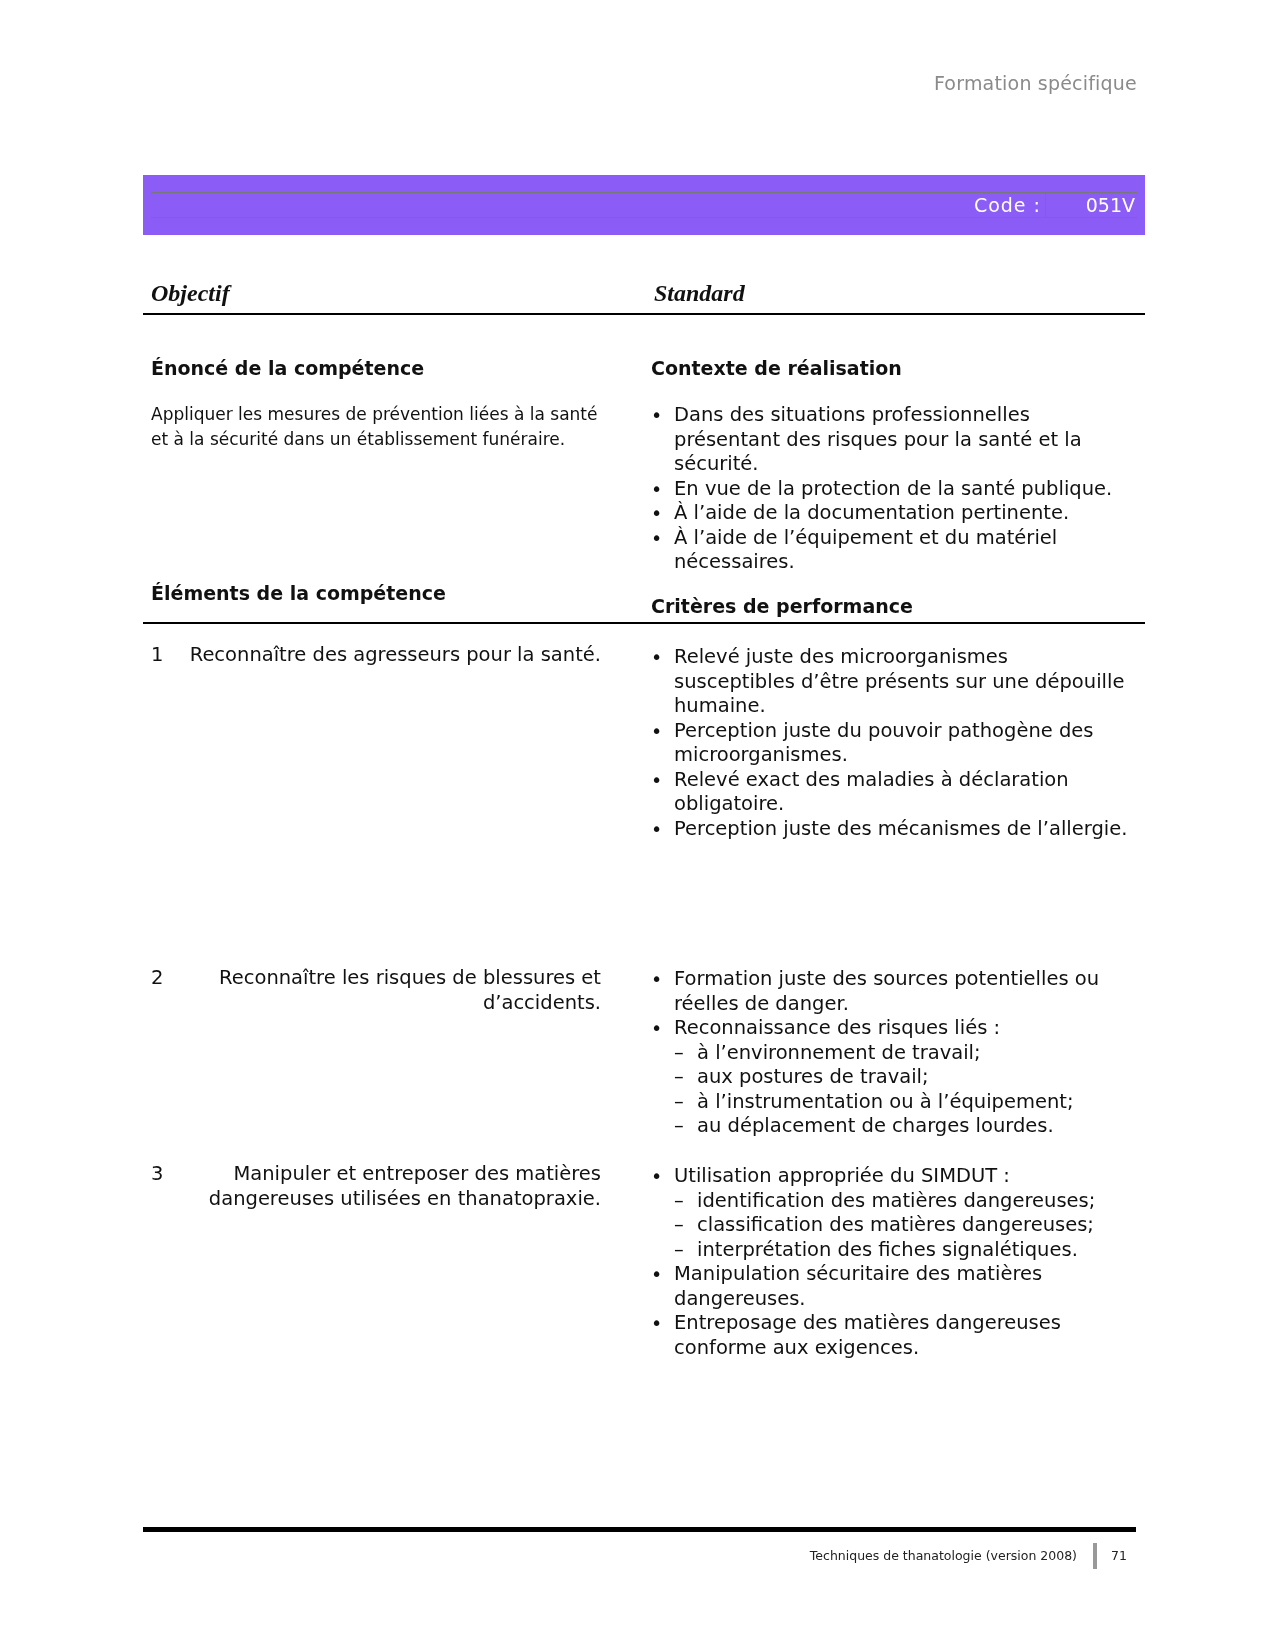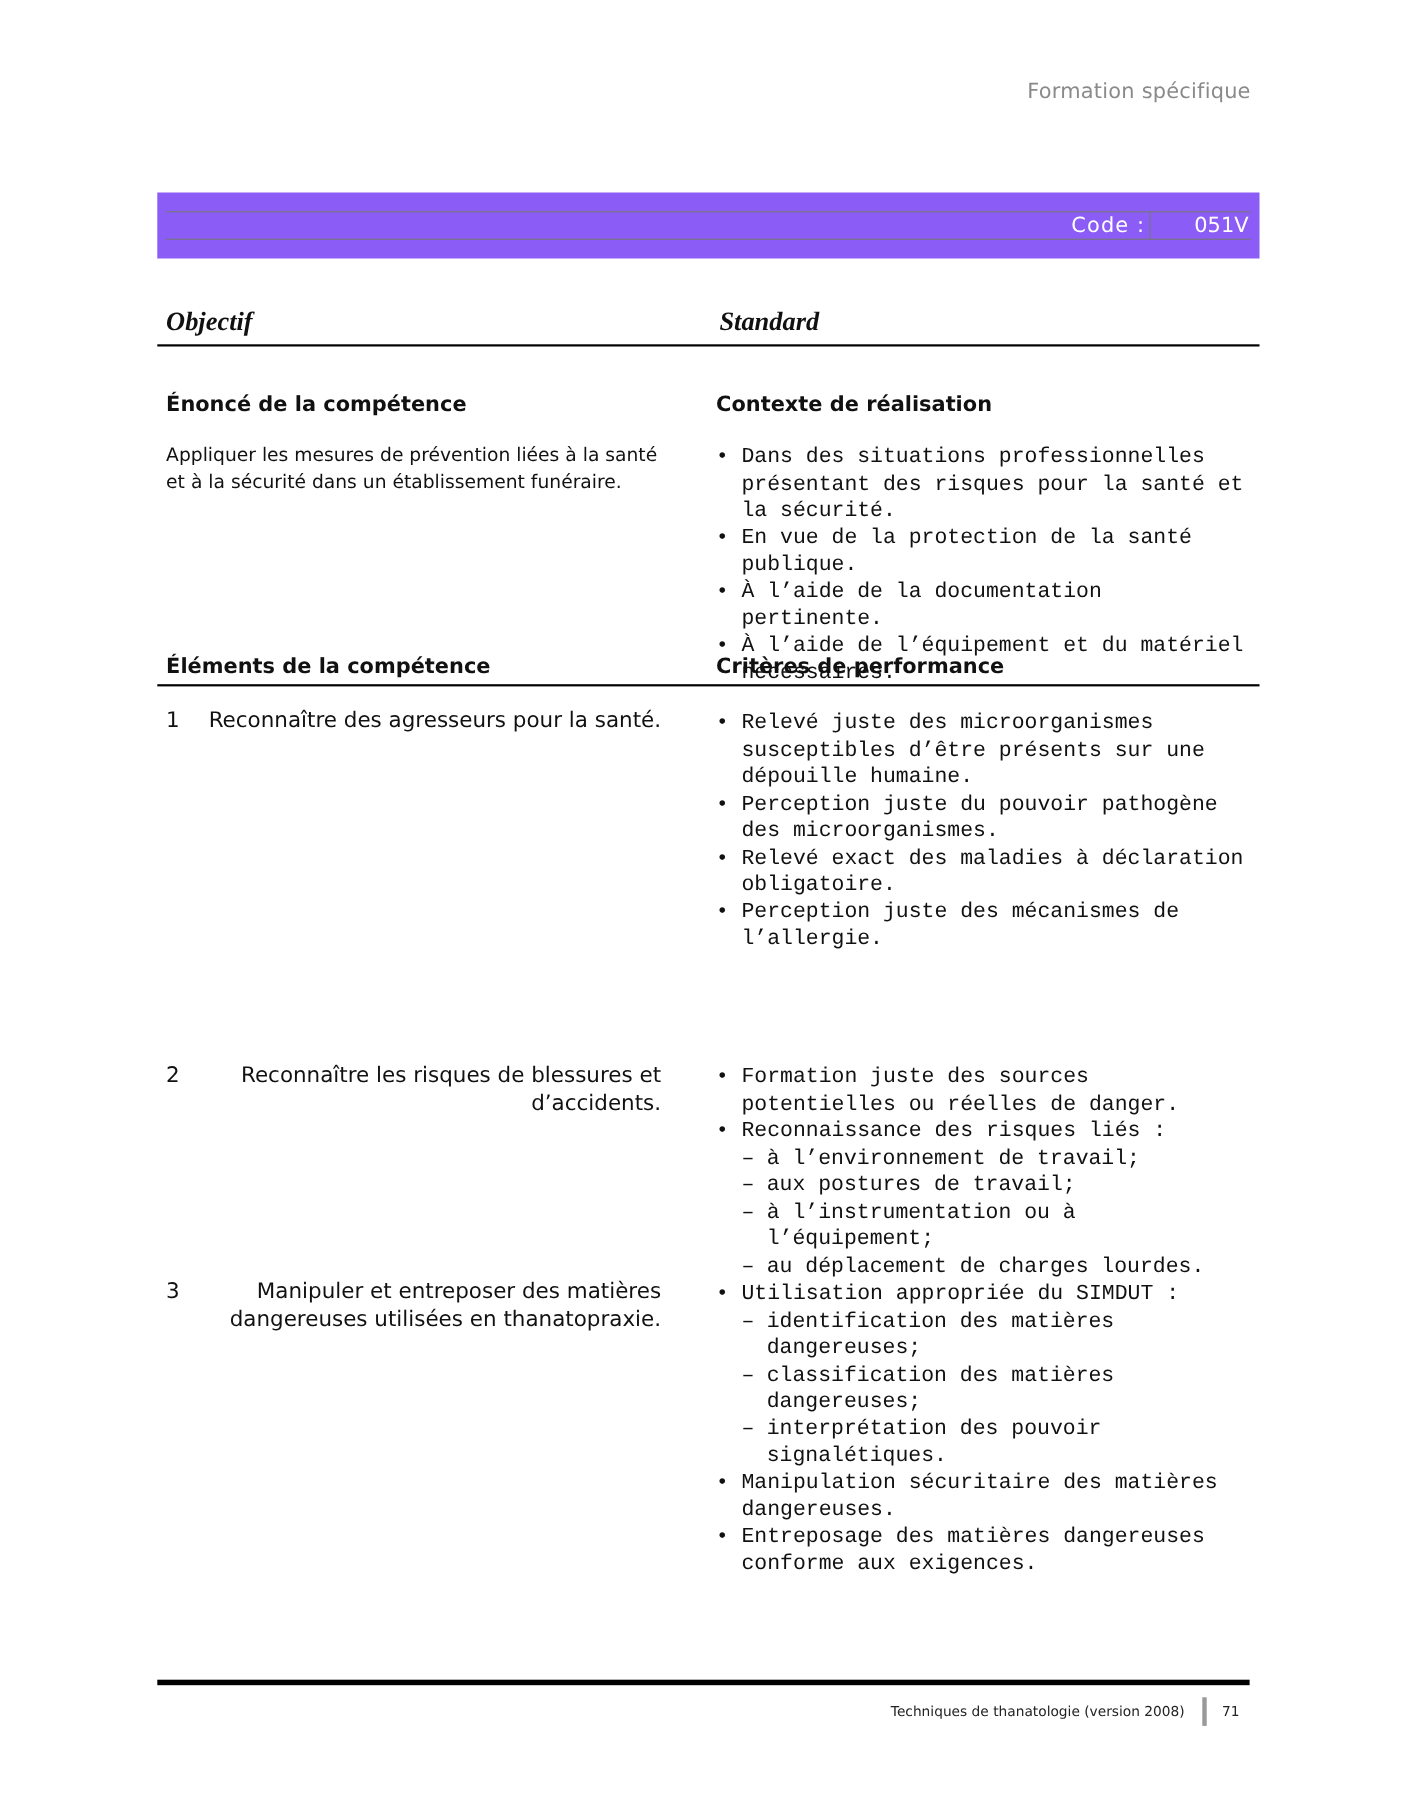--- a/index.html
+++ b/index.html
@@ -15,21 +15,21 @@
          color: #fff; font-size: 19px; padding-right: 2px; }
   .section-head { position: absolute; top: 280px; font-size: 24px; font-weight: bold; font-style: italic; font-family: Liberation Serif, serif; }
   .head-objectif { left: 151px; }
   .head-standard { left: 654px; }
   .rule { position: absolute; left: 143px; width: 1002px; background: #000; }
   .rule-main { top: 313px; height: 2px; }
   .rule-sub { top: 622px; height: 2px; }
   .subhead { position: absolute; font-size: 19px; font-weight: bold; }
   .col-left { position: absolute; left: 151px; width: 450px; font-size: 17px; line-height: 24.5px; }
   .col-right { position: absolute; left: 651px; width: 480px; font-size: 19.5px; line-height: 24.5px; }
-  ul.bullets { list-style: none; margin: 0; padding: 0; font-family: Liberation Mono, monospace; }
+  ul.bullets { list-style: none; margin: 0; padding: 0; }
   ul.bullets > li { position: relative; padding-left: 23px; }
   ul.bullets > li::before { content: "\2022"; position: absolute; left: 0; top: 0; font-size: 19px; }
   ul.dashes { list-style: none; margin: 0; padding: 0; }
   ul.dashes > li { position: relative; padding-left: 23px; }
   ul.dashes > li::before { content: "\2013"; position: absolute; left: 0; top: 0; }
   .element { position: absolute; left: 151px; width: 450px; font-size: 19.5px; line-height: 24.5px; }
   .element .num { position: absolute; left: 0; top: 0; }
   .element .txt { display: block; padding-left: 29px; text-align: right; }
   .footer-rule { position: absolute; left: 143px; top: 1527px; width: 993px; height: 5px; background: #000; }
   .footer-title { position: absolute; right: 198px; top: 1548px; font-size: 12.5px; color: #222; }
@@ -58,21 +58,21 @@
 <div class="subhead" style="left:651px; top:357px;">Contexte de réalisation</div>
 <div class="col-right" style="top:403px;">
   <ul class="bullets">
     <li>Dans des situations professionnelles présentant des risques pour la santé et la sécurité.</li>
     <li>En vue de la protection de la santé publique.</li>
     <li>À l’aide de la documentation pertinente.</li>
     <li>À l’aide de l’équipement et du matériel nécessaires.</li>
   </ul>
 </div>
 
-<div class="subhead" style="left:151px; top:595px;">Éléments de la compétence</div>
+<div class="subhead" style="left:151px; top:582px;">Éléments de la compétence</div>
 <div class="subhead" style="left:651px; top:595px;">Critères de performance</div>
 <div class="rule rule-sub"></div>
 
 <div class="element" style="top:643px;">
   <span class="num">1</span>
   <span class="txt">Reconnaître des agresseurs pour la santé.</span>
 </div>
 <div class="col-right" style="top:645px;">
   <ul class="bullets">
     <li>Relevé juste des microorganismes susceptibles d’être présents sur une dépouille humaine.</li>
@@ -105,21 +105,21 @@
   <span class="num">3</span>
   <span class="txt">Manipuler et entreposer des matières dangereuses utilisées en thanatopraxie.</span>
 </div>
 <div class="col-right" style="top:1164px;">
   <ul class="bullets">
     <li>
       <span>Utilisation appropriée du SIMDUT :</span>
       <ul class="dashes">
         <li>identification des matières dangereuses;</li>
         <li>classification des matières dangereuses;</li>
-        <li>interprétation des pouvoir signalétiques.</li>
+        <li>interprétation des fiches signalétiques.</li>
       </ul>
     </li>
     <li>Manipulation sécuritaire des matières dangereuses.</li>
     <li>Entreposage des matières dangereuses conforme aux exigences.</li>
   </ul>
 </div>
 
 <div class="footer-rule"></div>
 <div class="footer-title">Techniques de thanatologie (version 2008)</div>
 <div class="footer-bar"></div>

